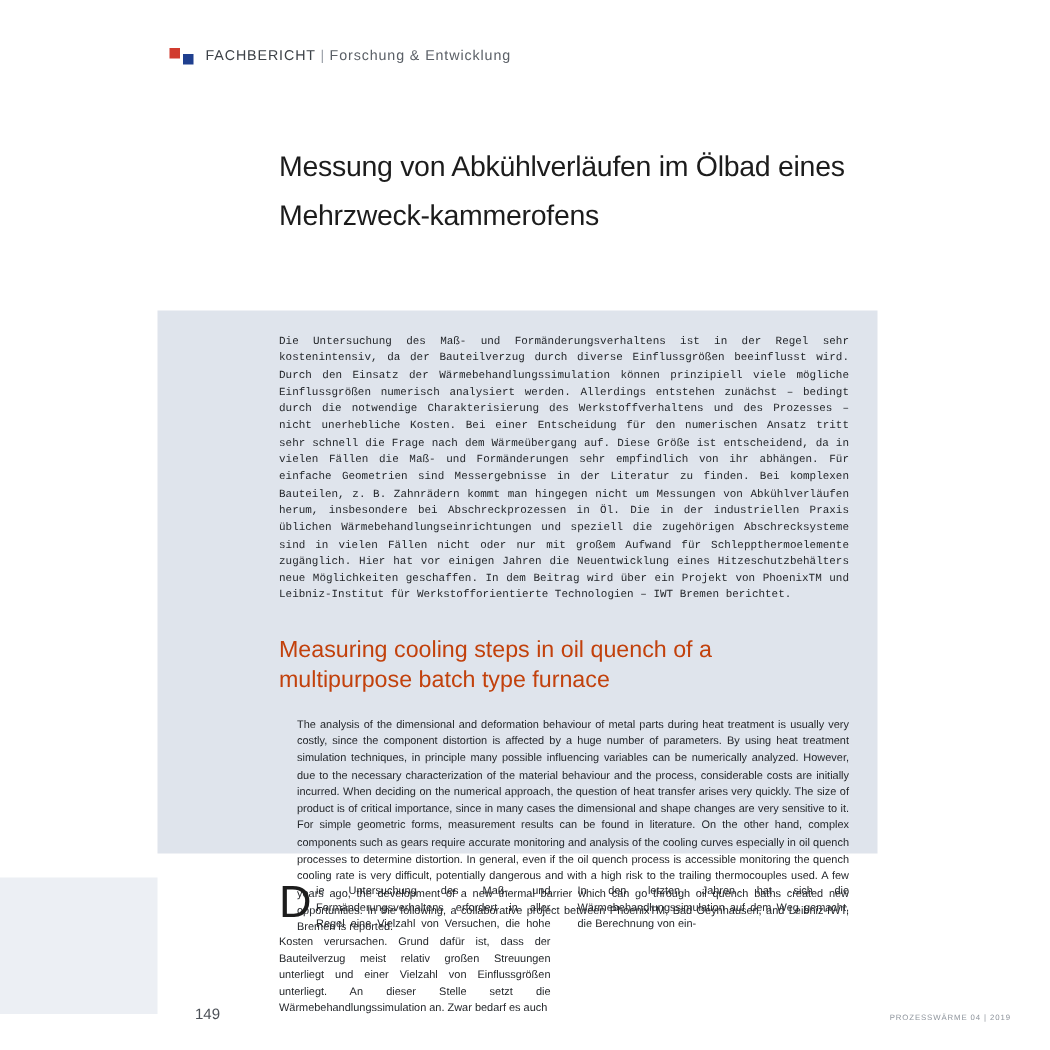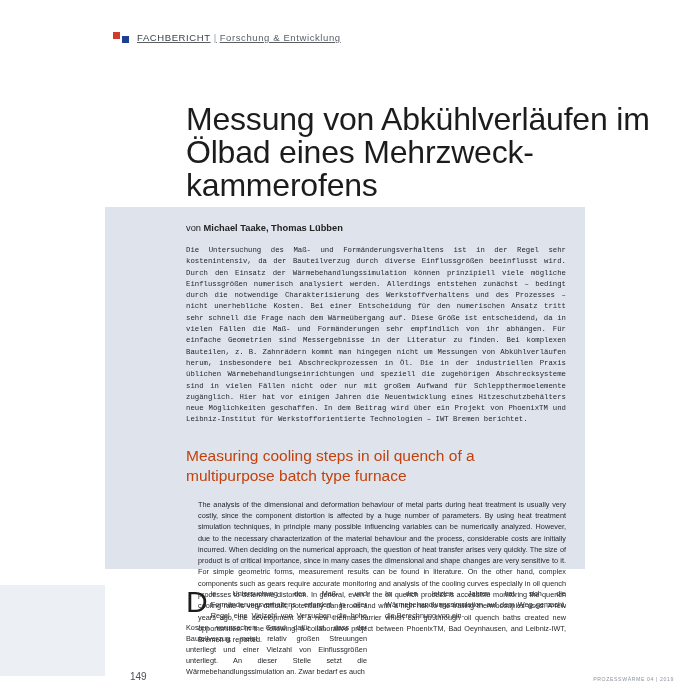--- a/index.html
+++ b/index.html
@@ -58,37 +58,36 @@
     background: #d13b2e;
   }
   .sq.blue {
     background: #1f3f8f;
     margin-top: 4px;
   }
   .header-text {
     font-size: 9.5px;
     letter-spacing: 0.6px;
     color: #5a5f66;
-    text-decoration: underline;
   }
   .header-text .sect {
     color: #3c4147;
   }
   .header-text .sep {
     color: #9aa0a8;
     margin: 0 3px;
   }
 
   
   .title {
     position: absolute;
     left: 186px;
     top: 82px;
     width: 470px;
-    font-size: 32px;
+    font-size: 19px;
     line-height: 33px;
     font-weight: 400;
     color: #1c1c1c;
     letter-spacing: -0.2px;
   }
 
   
   .panel {
     position: absolute;
     left: 105px;
@@ -193,23 +192,20 @@
     </span>
     <span class="header-text">
       <span class="sect">FACHBERICHT</span><span class="sep">|</span><span>Forschung &amp; Entwicklung</span>
     </span>
   </div>
 
   <h1 class="title">Messung von Abkühlverläufen im Ölbad eines Mehrzweck-kammerofens</h1>
 
   <div class="panel"></div>
   <div class="panel-inner">
-    <div class="byline">
-      <span>von </span><b>Michael Taake, Thomas Lübben</b>
-    </div>
     <div class="abstract-de">Die Untersuchung des Maß- und Formänderungsverhaltens ist in der Regel sehr kostenintensiv, da der Bauteilverzug durch diverse Einflussgrößen beeinflusst wird. Durch den Einsatz der Wärmebehandlungssimulation können prinzipiell viele mögliche Einflussgrößen numerisch analysiert werden. Allerdings entstehen zunächst – bedingt durch die notwendige Charakterisierung des Werkstoffverhaltens und des Prozesses – nicht unerhebliche Kosten. Bei einer Entscheidung für den numerischen Ansatz tritt sehr schnell die Frage nach dem Wärmeübergang auf. Diese Größe ist entscheidend, da in vielen Fällen die Maß- und Formänderungen sehr empfindlich von ihr abhängen. Für einfache Geometrien sind Messergebnisse in der Literatur zu finden. Bei komplexen Bauteilen, z. B. Zahnrädern kommt man hingegen nicht um Messungen von Abkühlverläufen herum, insbesondere bei Abschreckprozessen in Öl. Die in der industriellen Praxis üblichen Wärmebehandlungseinrichtungen und speziell die zugehörigen Abschrecksysteme sind in vielen Fällen nicht oder nur mit großem Aufwand für Schleppthermoelemente zugänglich. Hier hat vor einigen Jahren die Neuentwicklung eines Hitzeschutzbehälters neue Möglichkeiten geschaffen. In dem Beitrag wird über ein Projekt von PhoenixTM und Leibniz-Institut für Werkstofforientierte Technologien – IWT Bremen berichtet.</div>
     <h2 class="subtitle-en">Measuring cooling steps in oil quench of a multipurpose batch type furnace</h2>
     <div class="abstract-en">The analysis of the dimensional and deformation behaviour of metal parts during heat treatment is usually very costly, since the component distortion is affected by a huge number of parameters. By using heat treatment simulation techniques, in principle many possible influencing variables can be numerically analyzed. However, due to the necessary characterization of the material behaviour and the process, considerable costs are initially incurred. When deciding on the numerical approach, the question of heat transfer arises very quickly. The size of product is of critical importance, since in many cases the dimensional and shape changes are very sensitive to it. For simple geometric forms, measurement results can be found in literature. On the other hand, complex components such as gears require accurate monitoring and analysis of the cooling curves especially in oil quench processes to determine distortion. In general, even if the oil quench process is accessible monitoring the quench cooling rate is very difficult, potentially dangerous and with a high risk to the trailing thermocouples used. A few years ago, the development of a new thermal barrier which can go through oil quench baths created new opportunities. In the following, a collaborative project between PhoenixTM, Bad Oeynhausen, and Leibniz-IWT, Bremen is reported.</div>
   </div>
 
   <div class="body-cols">
     <div class="col">
       <p><span class="dropcap">D</span><span>ie Untersuchung des Maß- und Formänderungsverhaltens erfordert in aller Regel eine Vielzahl von Versuchen, die hohe Kosten verursachen. Grund dafür ist, dass der Bauteilverzug meist relativ großen Streuungen unterliegt und einer Vielzahl von Einflussgrößen unterliegt. An dieser Stelle setzt die Wärmebehandlungssimulation an. Zwar bedarf es auch</span></p>
     </div>
     <div class="col">

